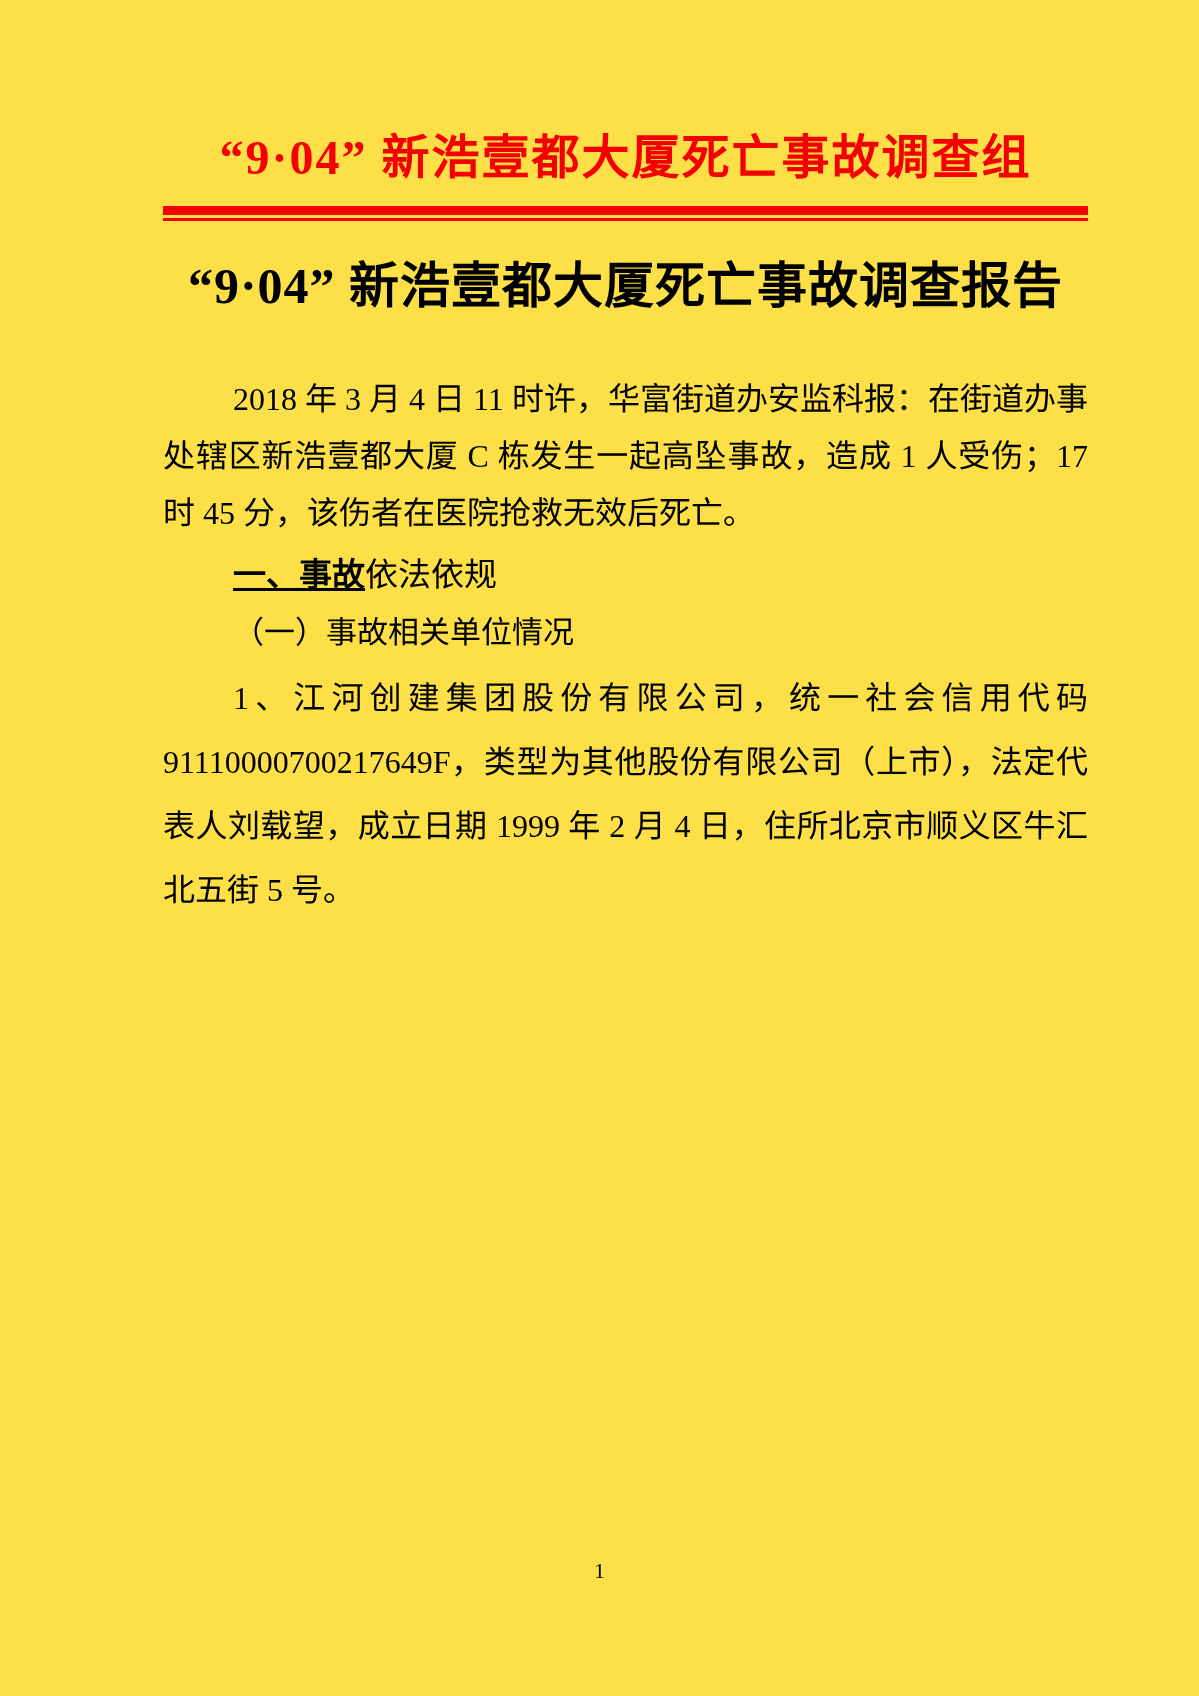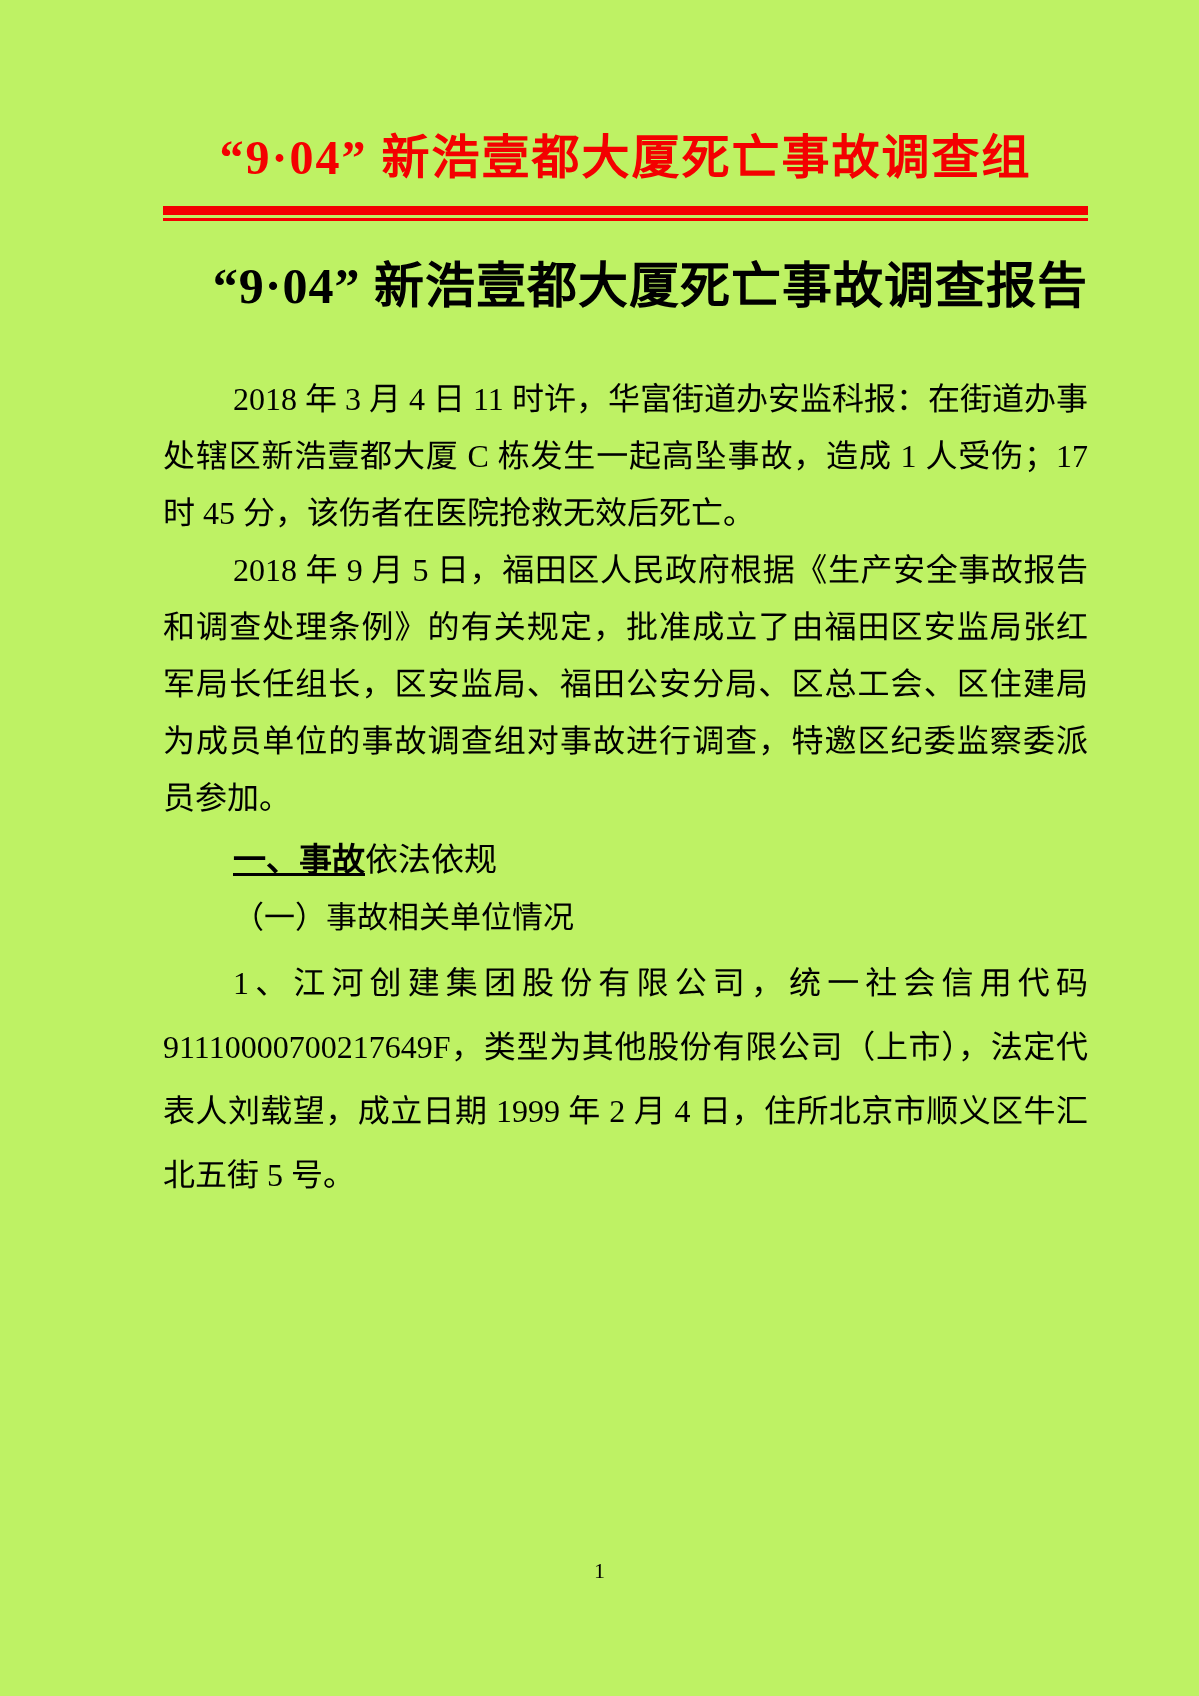--- a/index.html
+++ b/index.html
@@ -2,21 +2,21 @@
 <html lang="zh-CN" style="--accent: #f40000;"><head>
 <meta charset="utf-8">
 <style>
   :root { --accent: #f40000; }
   * { margin: 0; padding: 0; box-sizing: border-box; }
   html, body { background: #ffffff; }
   .page {
     position: relative;
     width: 1199px;
     height: 1696px;
-    background: #bef264;
+    background: #fde047;
     color: #000000;
     font-family: "Liberation Serif", "DejaVu Serif", serif;
     overflow: hidden;
     margin: 0 auto;
   }
   .content {
     position: absolute;
     left: 163px;
     top: 118px;
     width: 925px;
@@ -31,21 +31,21 @@
     white-space: nowrap;
   }
   .red-rule { margin-top: 8px; }
   .red-rule .thick { height: 9px; background: var(--accent); }
   .red-rule .thin  { height: 3px; background: var(--accent); margin-top: 3px; }
   .doc-title {
     margin-top: 36px;
     font-weight: bold;
     font-size: 50px;
     line-height: 58px;
-    text-align: right;
+    text-align: center;
     letter-spacing: 1px;
     white-space: nowrap;
   }
   .body-text {
     margin-top: 56px;
     font-size: 32px;
   }
   .body-text p {
     line-height: 57px;
     text-align: justify;
@@ -90,21 +90,20 @@
 
     <div class="red-rule">
       <div class="thick"></div>
       <div class="thin"></div>
     </div>
 
     <div class="doc-title">“9·04” 新浩壹都大厦死亡事故调查报告</div>
 
     <div class="body-text">
       <p>2018 年 3 月 4 日 11 时许，华富街道办安监科报：在街道办事处辖区新浩壹都大厦 C 栋发生一起高坠事故，造成 1 人受伤；17 时 45 分，该伤者在医院抢救无效后死亡。</p>
-      <p>2018 年 9 月 5 日，福田区人民政府根据《生产安全事故报告和调查处理条例》的有关规定，批准成立了由福田区安监局张红军局长任组长，区安监局、福田公安分局、区总工会、区住建局为成员单位的事故调查组对事故进行调查，特邀区纪委监察委派员参加。</p>
 
       <div class="section-heading">
         <span class="bold-part">一、事故</span><span>依法依规</span>
       </div>
 
       <div class="section-subheading">（一）事故相关单位情况</div>
 
       <p class="para-wide">1、江河创建集团股份有限公司，统一社会信用代码 91110000700217649F，类型为其他股份有限公司（上市），法定代表人刘载望，成立日期 1999 年 2 月 4 日，住所北京市顺义区牛汇北五街 5 号。</p>
     </div>
   </div>

